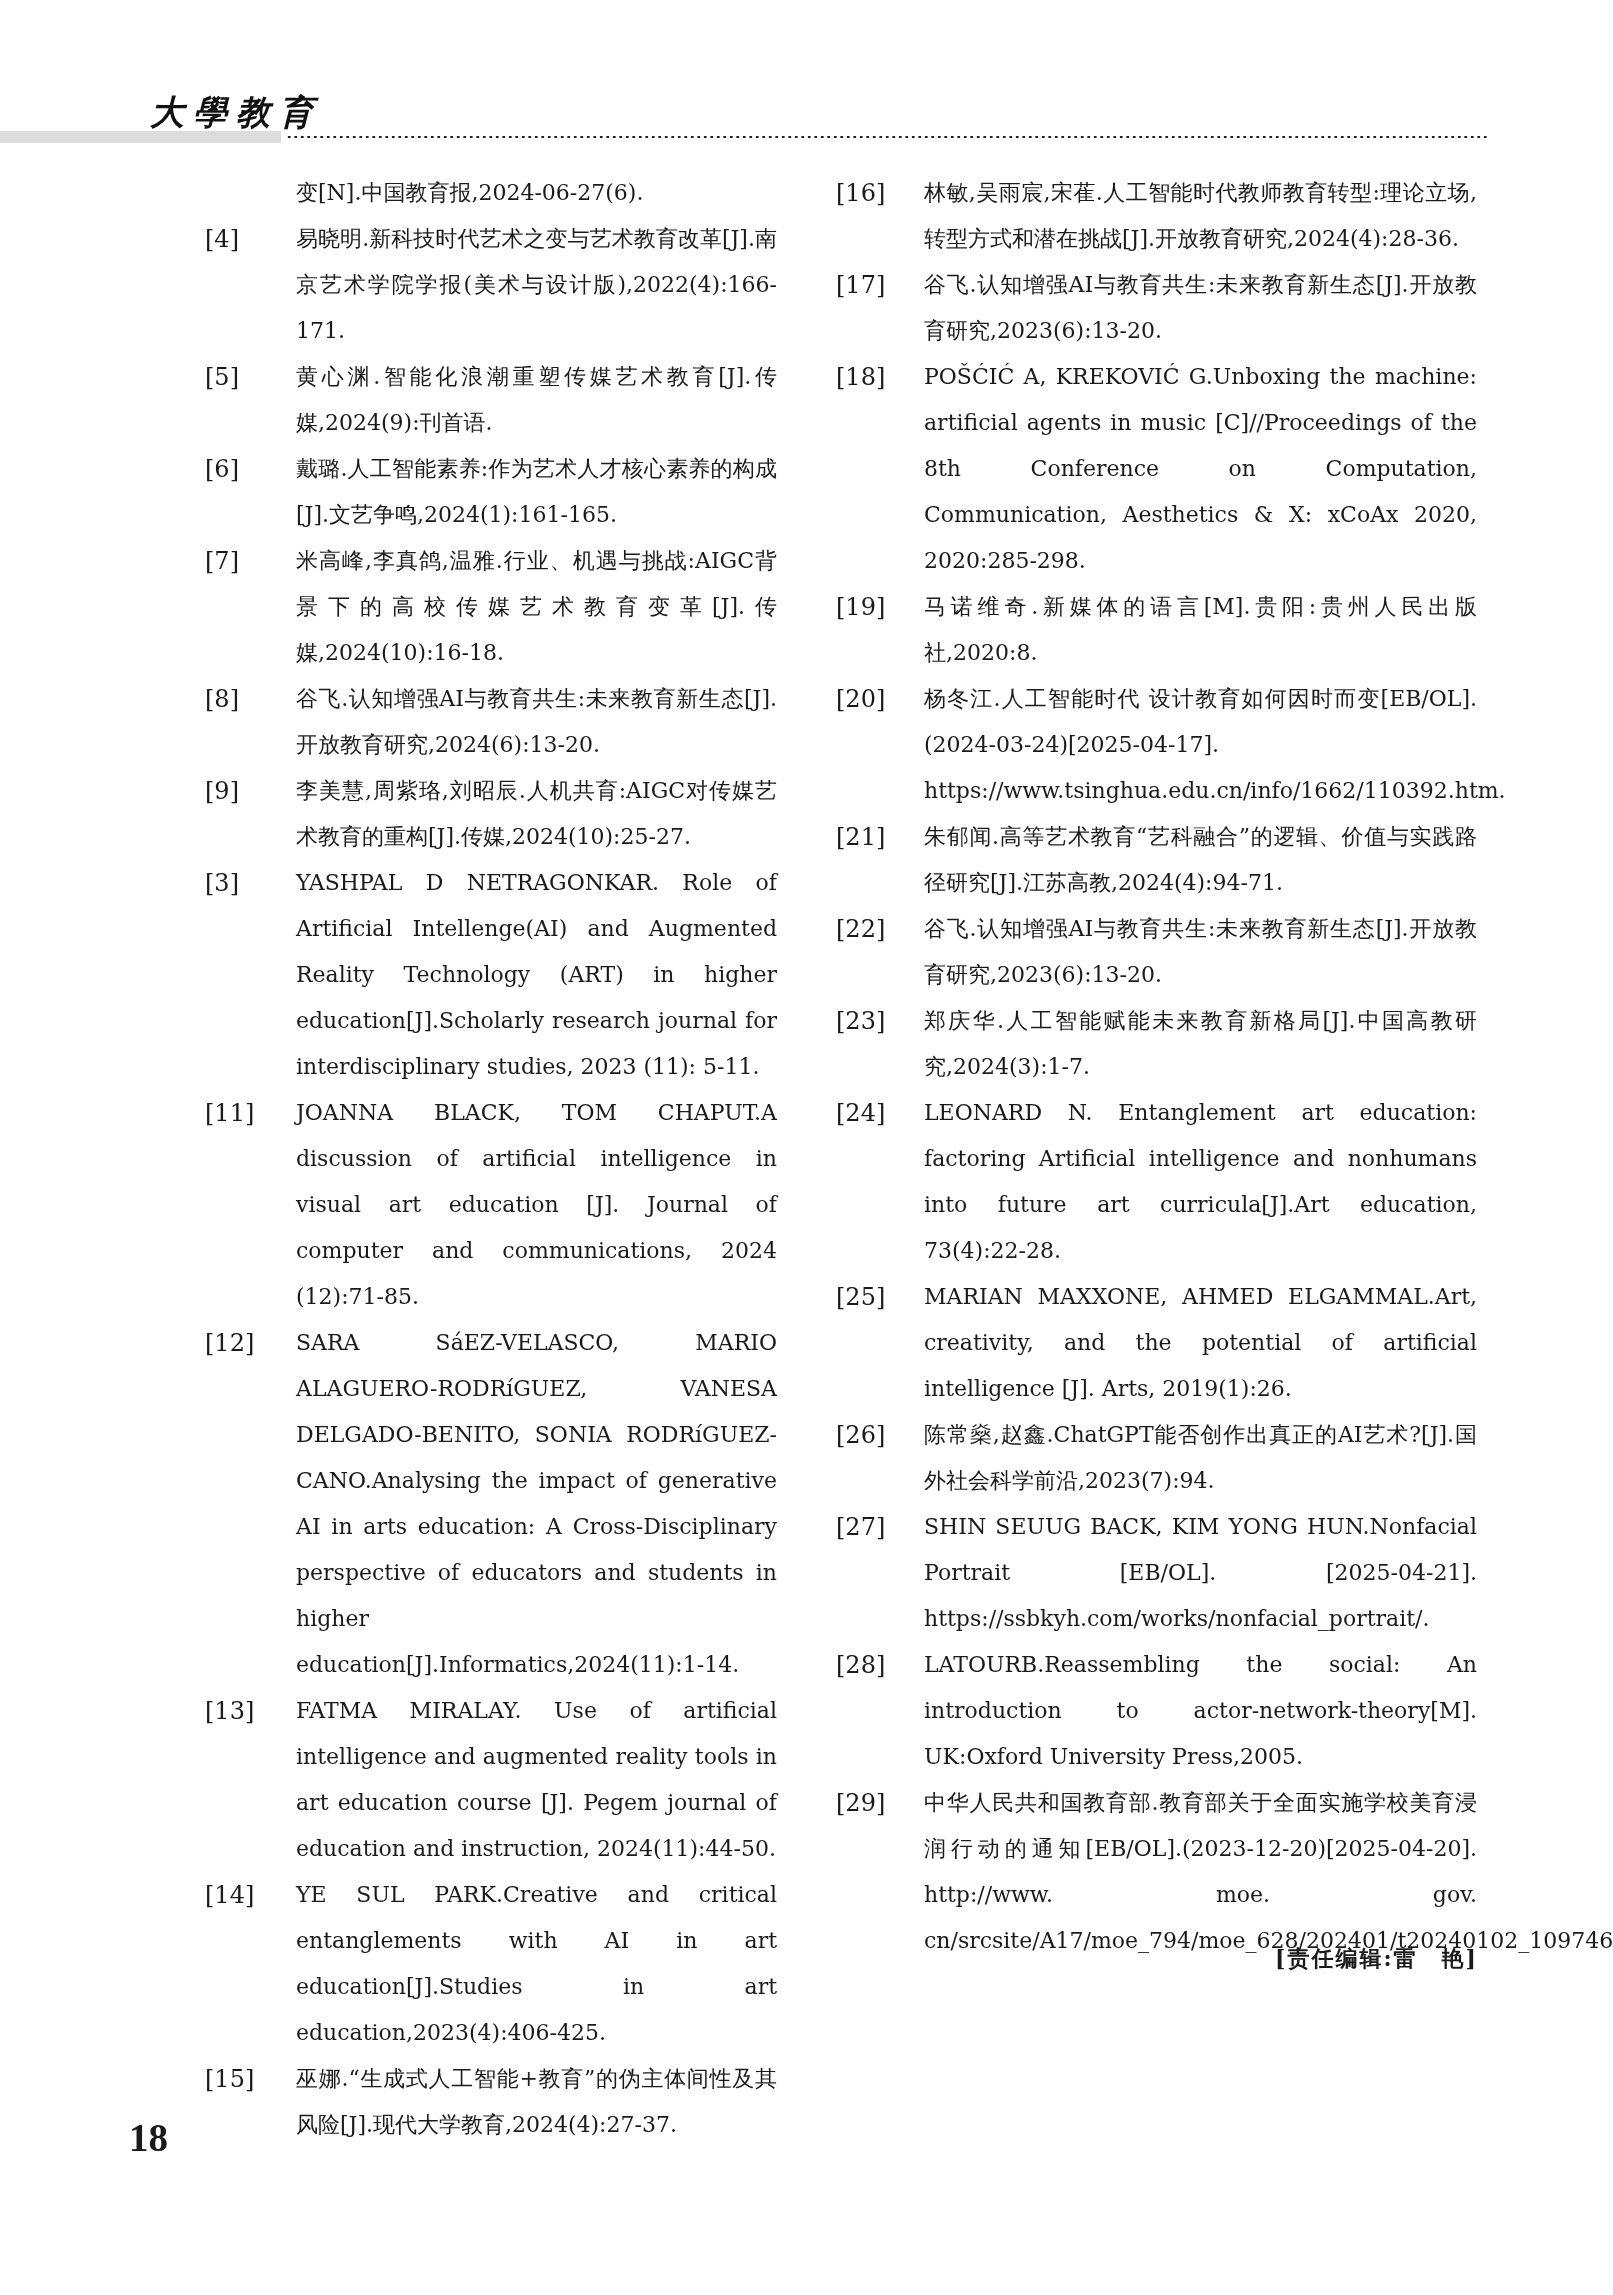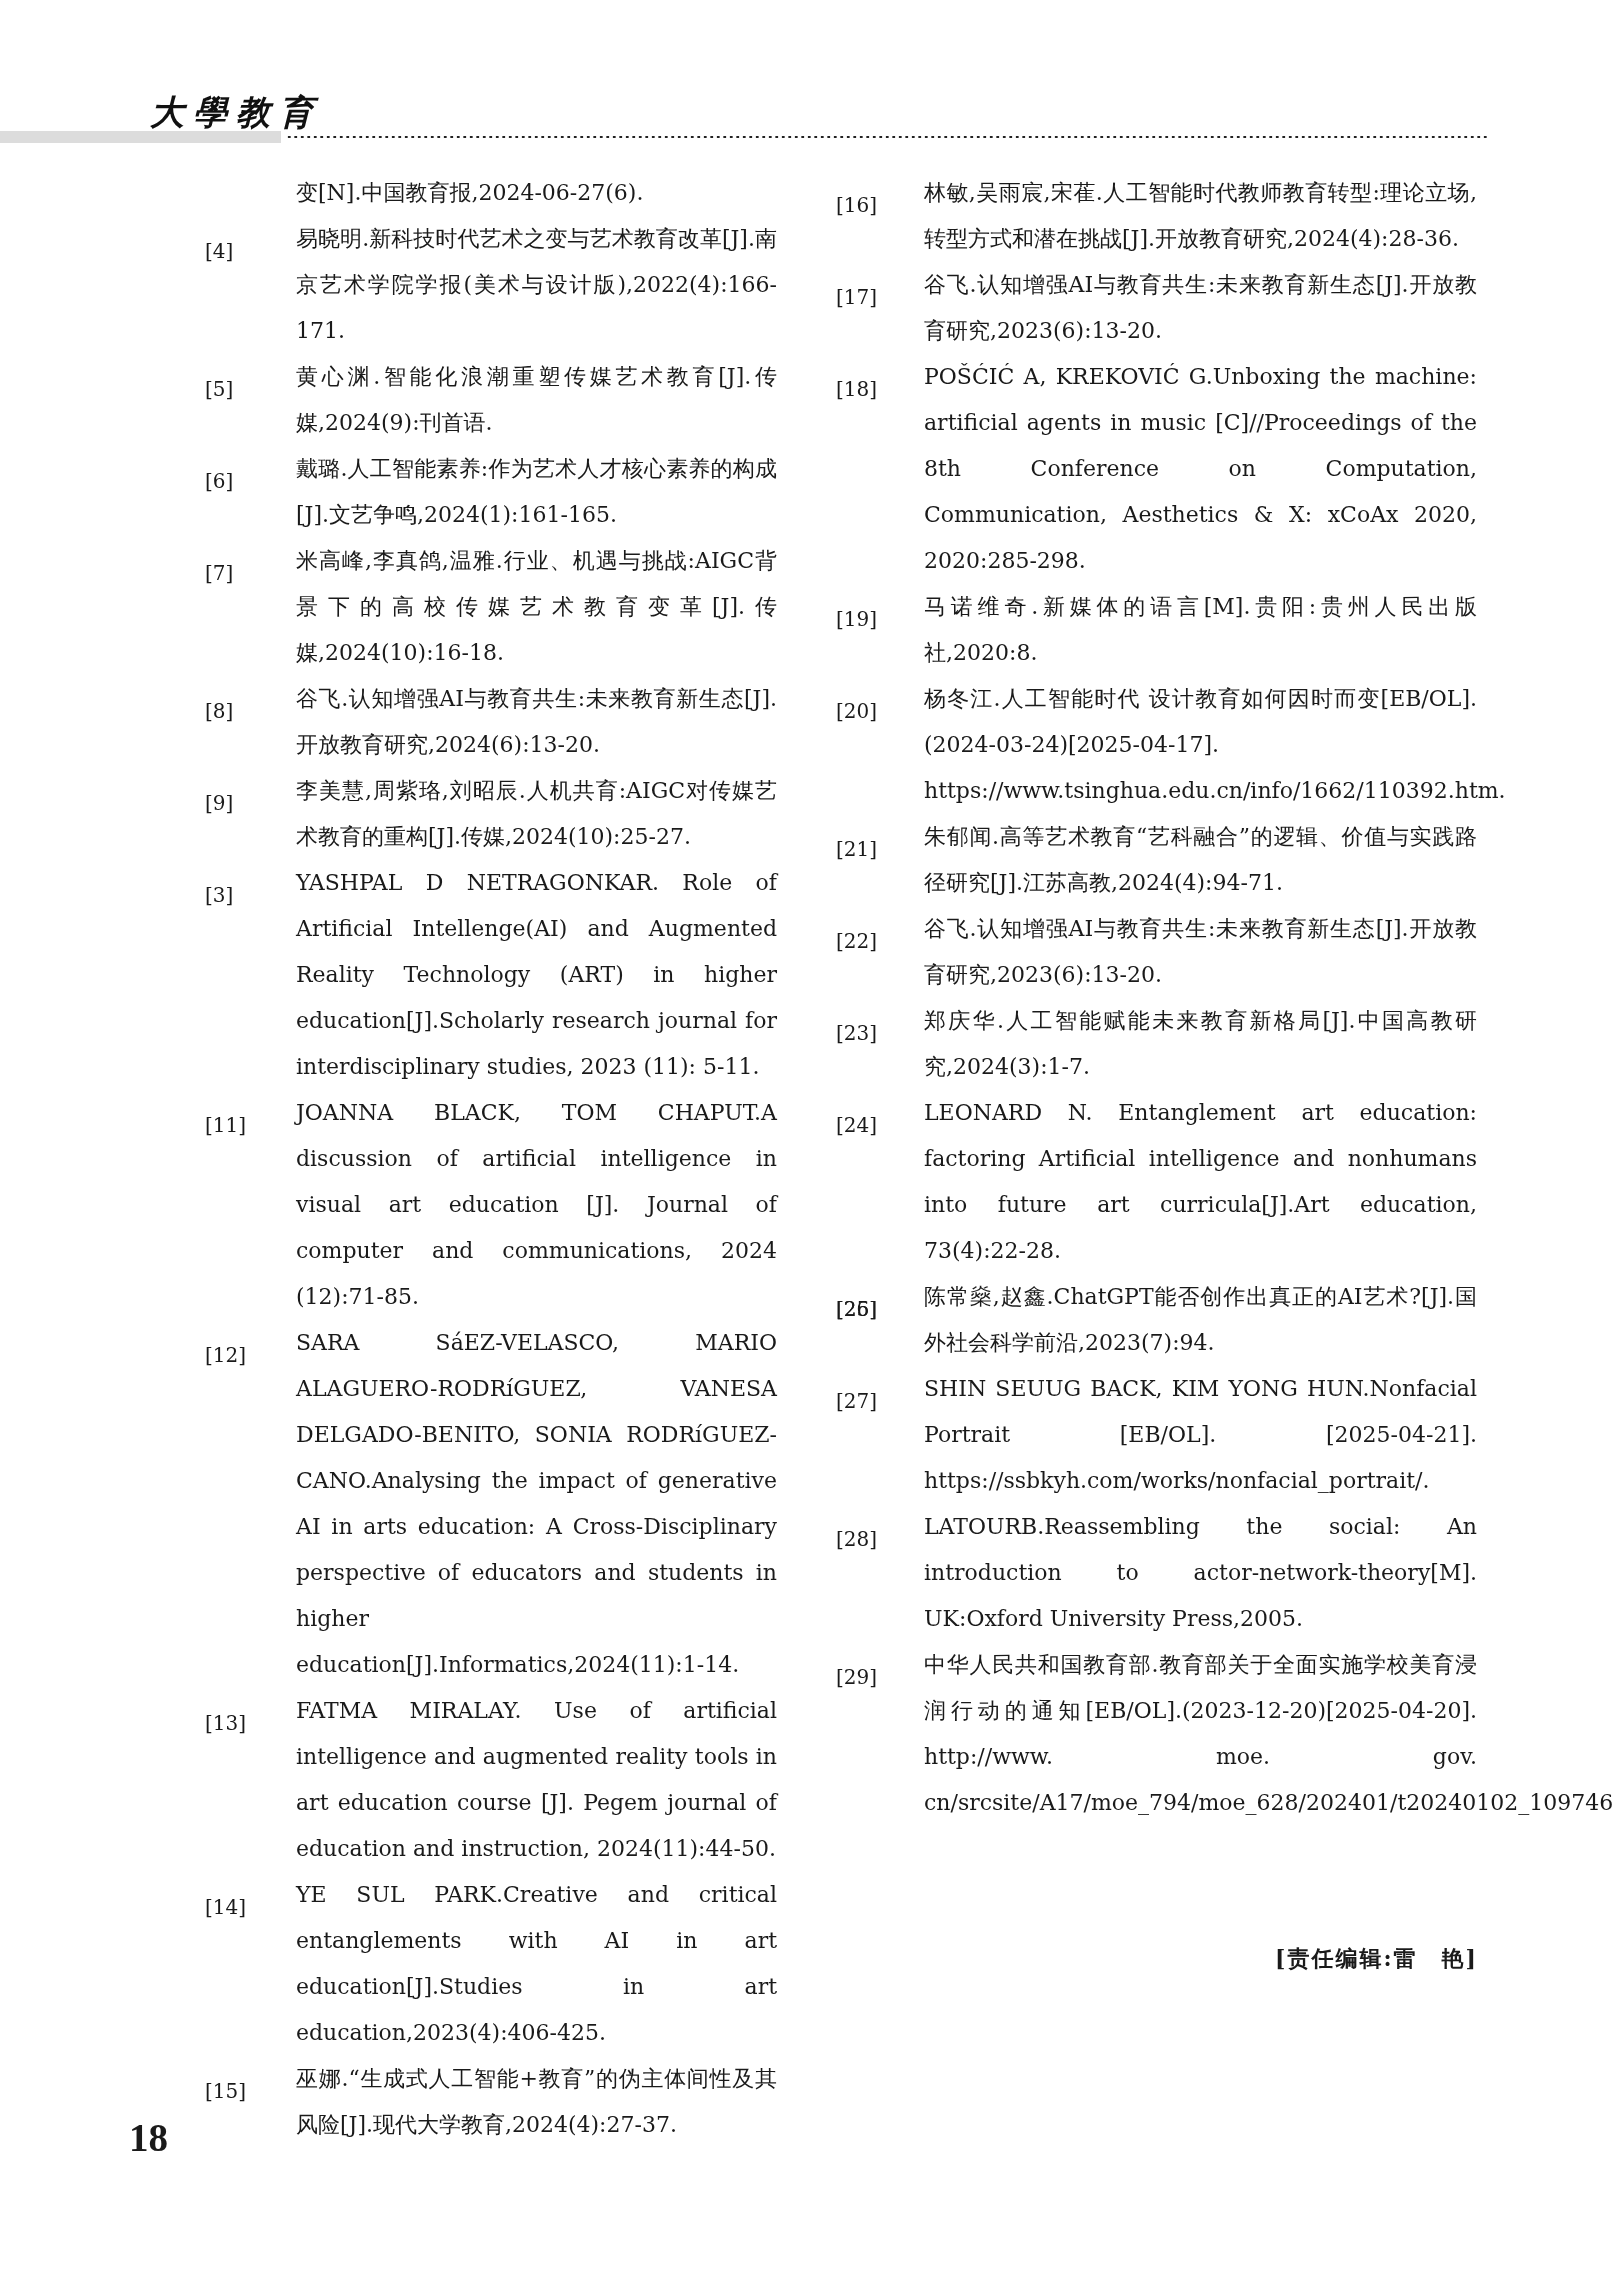--- a/index.html
+++ b/index.html
@@ -32,21 +32,21 @@
     }
     .col-left { left: 206px; }
     .col-right { left: 836px; width: 641px; }
     .ref {
       position: relative; padding-left: 95px; font-size: 22px; line-height: 46px;
       text-align: justify;
     }
     .col-left .ref { padding-left: 90px; }
     .col-right .ref { padding-left: 88px; }
     .ref-num {
-      position: absolute; left: 0; top: 12px; font-size: 20px;
+      position: absolute; left: 0; top: 0; font-size: 24px;
     }
     .col-left .ref-num { left: -1px; }
     .ref-cont { padding-left: 90px; font-size: 22px; line-height: 46px; }
     .ref-text { display: block; }
     .editor {
       position: absolute; right: 136px; top: 1944px;
       font-size: 22px; font-weight: bold; letter-spacing: 2px;
     }
     .page-num {
       position: absolute; left: 129px; top: 2115px;
@@ -150,20 +150,21 @@
       <div class="ref">
         <span class="ref-num">[23]</span>
         <span class="ref-text">郑庆华.人工智能赋能未来教育新格局[J].中国高教研究,2024(3):1-7.</span>
       </div>
       <div class="ref">
         <span class="ref-num">[24]</span>
         <span class="ref-text">LEONARD N. Entanglement art education: factoring Artificial intelligence and nonhumans into future art curricula[J].Art education, 73(4):22-28.</span>
       </div>
       <div class="ref">
         <span class="ref-num">[25]</span>
+        <span class="ref-text">MARIAN MAXXONE, AHMED ELGAMMAL.Art, creativity, and the potential of artificial intelligence [J]. Arts, 2019(1):26.</span>
       </div>
       <div class="ref">
         <span class="ref-num">[26]</span>
         <span class="ref-text">陈常燊,赵鑫.ChatGPT能否创作出真正的AI艺术?[J].国外社会科学前沿,2023(7):94.</span>
       </div>
       <div class="ref">
         <span class="ref-num">[27]</span>
         <span class="ref-text">SHIN SEUUG BACK, KIM YONG HUN.Nonfacial Portrait [EB/OL]. [2025-04-21]. https://ssbkyh.com/works/nonfacial_portrait/.</span>
       </div>
       <div class="ref">

